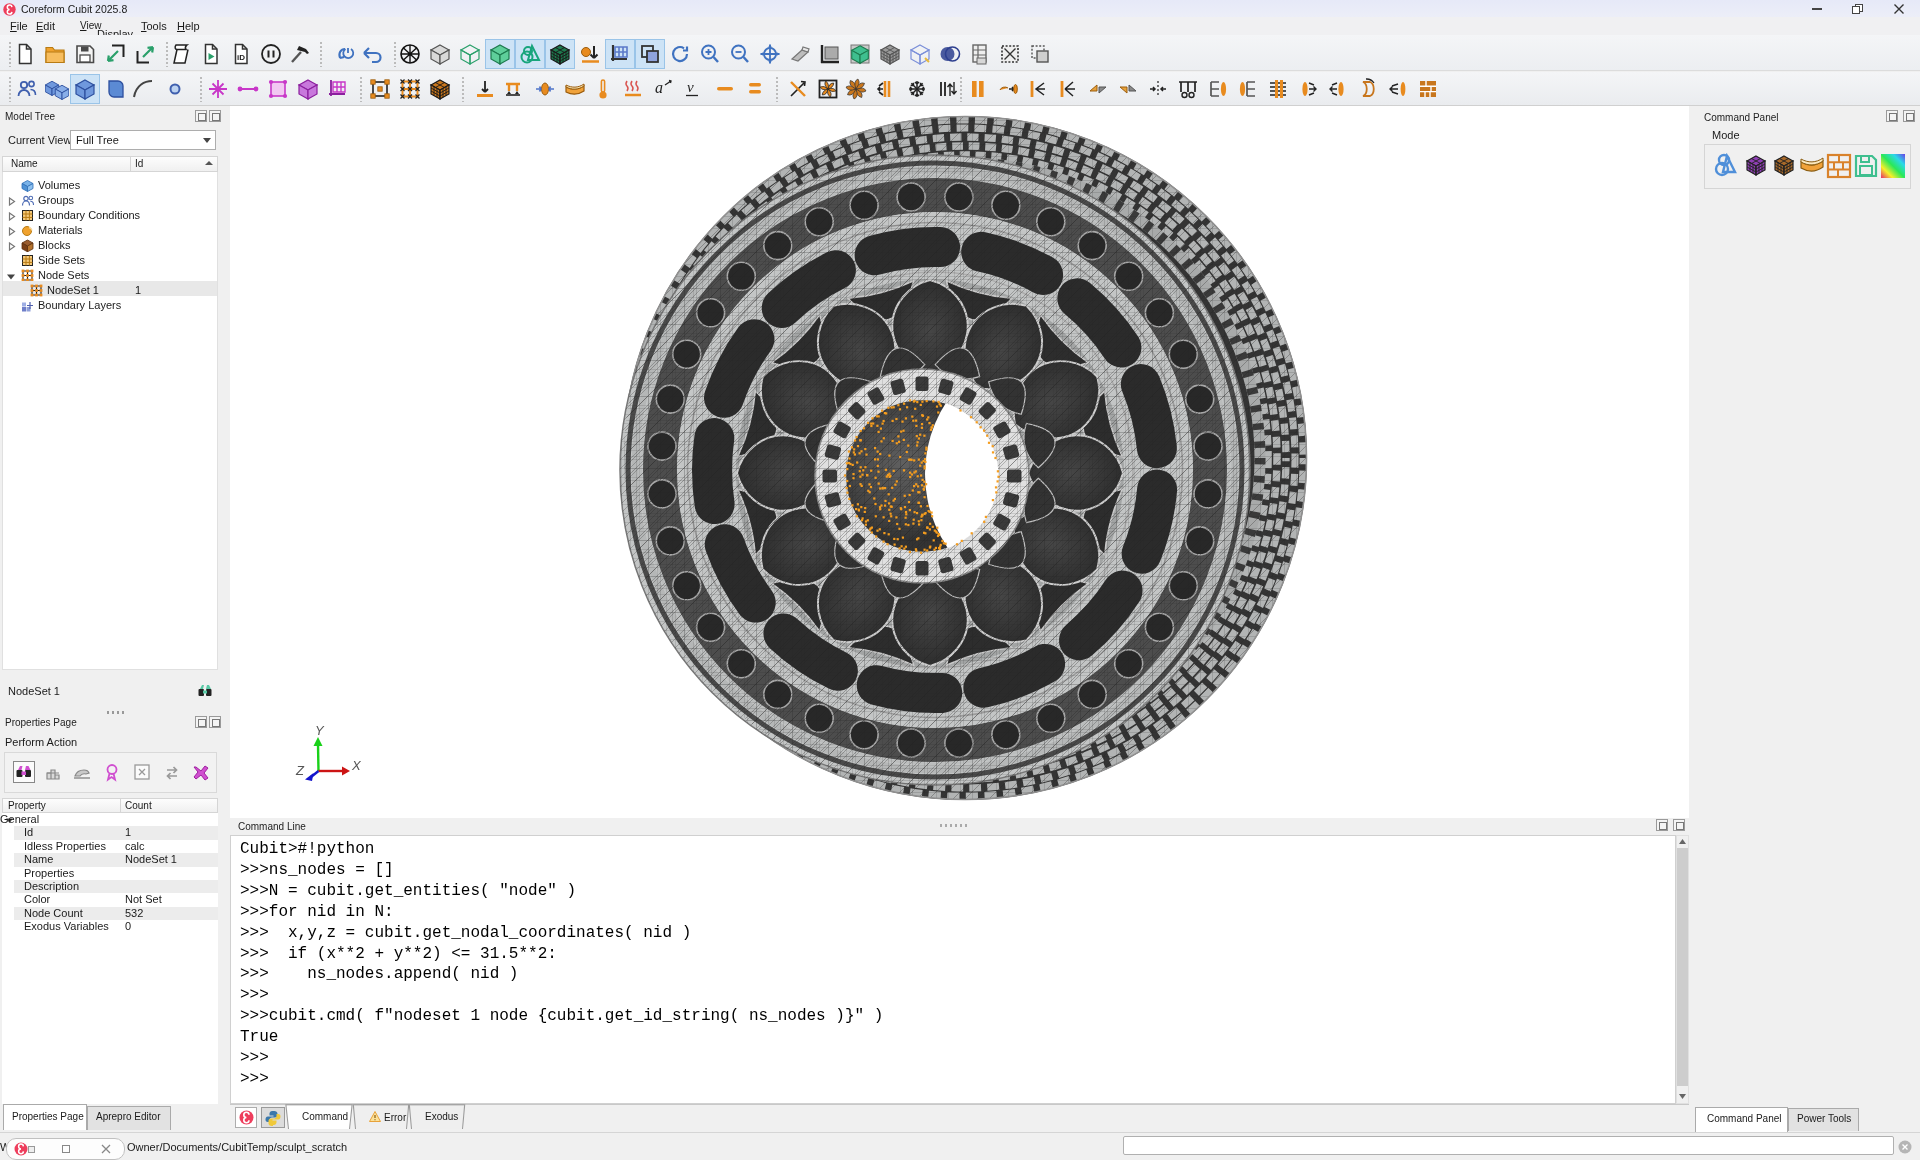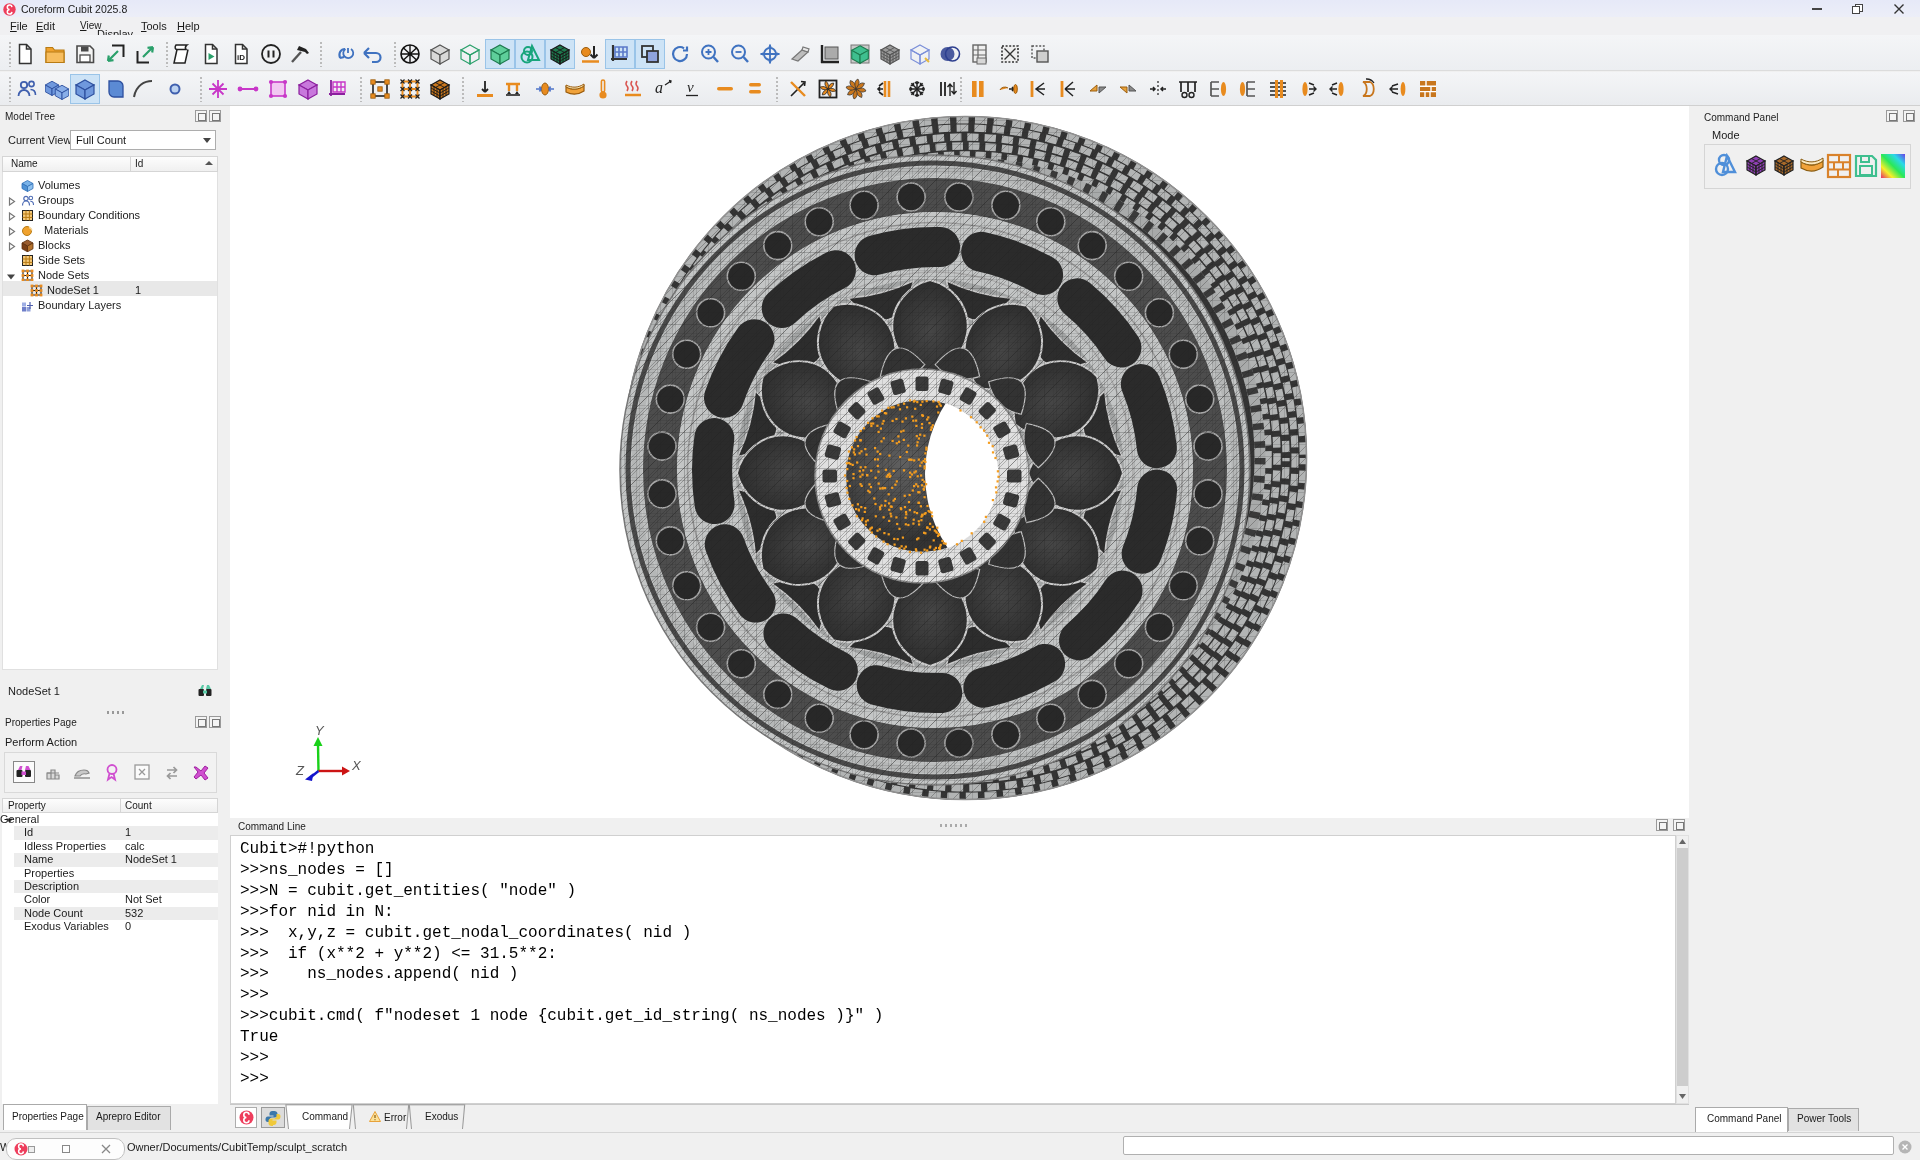--- a/index.html
+++ b/index.html
@@ -440,21 +440,21 @@
 <div style="position:absolute;left:360px;top:77px;width:2px;height:25px;background:repeating-linear-gradient(#bbb 0 2px,transparent 2px 4px)"></div>
 <div style="position:absolute;left:462px;top:77px;width:2px;height:25px;background:repeating-linear-gradient(#bbb 0 2px,transparent 2px 4px)"></div>
 <div style="position:absolute;left:776px;top:77px;width:2px;height:25px;background:repeating-linear-gradient(#bbb 0 2px,transparent 2px 4px)"></div>
 <div style="position:absolute;left:960px;top:77px;width:2px;height:25px;background:repeating-linear-gradient(#bbb 0 2px,transparent 2px 4px)"></div>
 <div class="abs" style="left:0;top:106px;width:230px;height:1026px;background:#f0f0f0"></div>
 <div class="abs t11" style="left:5px;top:111px;color:#222">Model Tree</div>
 <div class="winbtn" style="left:195px;top:110px"></div>
 <div class="winbtn" style="left:209px;top:110px"></div>
 <div class="abs t12" style="left:8px;top:134px">Current View</div>
 <div class="abs" style="left:70px;top:130px;width:146px;height:20px;background:#fff;border:1px solid #adadad"></div>
-<div class="abs t12" style="left:76px;top:134px">Full Count</div>
+<div class="abs t12" style="left:76px;top:134px">Full Tree</div>
 <svg style="position:absolute;left:202px;top:137px;" width="10" height="7" viewBox="0 0 10 7">
     <path d="M1 1 L5 6 L9 1 Z" fill="#444"></path>
   </svg>
 <div class="abs" style="left:2px;top:156px;width:216px;height:16px;background:linear-gradient(#fdfdfd,#f0f0f0);border:1px solid #d5d5d5"></div>
 <div class="abs t11" style="left:11px;top:158px">Name</div>
 <div class="abs" style="left:130px;top:157px;width:1px;height:14px;background:#d5d5d5"></div>
 <div class="abs t11" style="left:135px;top:158px">Id</div>
 <svg style="position:absolute;left:204px;top:160px;" width="10" height="6" viewBox="0 0 10 6">
     <path d="M1 5 L5 1 L9 5 Z" fill="#555"></path>
   </svg>
@@ -483,21 +483,21 @@
     <path d="M1.5 5 h10 M1.5 8.4 h10 M5 1.5 v10 M8.4 1.5 v10" stroke="#b87b13" stroke-width="1"></path>
   </svg>
 <div class="abs t12" style="left:38px;top:209px">Boundary Conditions</div>
 <svg style="position:absolute;left:8px;top:227px;" width="8" height="9" viewBox="0 0 8 9">
     <path d="M1.5 1 L6.5 4.5 L1.5 8 Z" fill="none" stroke="#777" stroke-width="1.2"></path>
   </svg>
 <svg style="position:absolute;left:21px;top:224px;" width="13" height="13" viewBox="0 0 13 13">
     <circle cx="6" cy="7" r="4.5" fill="#f0a22e" stroke="#b87b13"></circle>
     <path d="M8 3.5 a4 4 0 0 1 3 3" fill="none" stroke="#f7d9a0" stroke-width="1.4"></path>
   </svg>
-<div class="abs t12" style="left:44px;top:224px">Materials</div>
+<div class="abs t12" style="left:38px;top:224px">Materials</div>
 <svg style="position:absolute;left:8px;top:242px;" width="8" height="9" viewBox="0 0 8 9">
     <path d="M1.5 1 L6.5 4.5 L1.5 8 Z" fill="none" stroke="#777" stroke-width="1.2"></path>
   </svg>
 <svg style="position:absolute;left:21px;top:239px;" width="13" height="13" viewBox="0 0 13 13">
     <path d="M6.5 1 L12 4 L6.5 7 L1 4 Z" fill="#9a5c2e" stroke="#5a2d0d" stroke-width="0.8"></path>
     <path d="M1 4 L6.5 7 L6.5 12.8 L1 9.8 Z" fill="#7a3f16" stroke="#5a2d0d" stroke-width="0.8"></path>
     <path d="M12 4 L6.5 7 L6.5 12.8 L12 9.8 Z" fill="#b5732d" stroke="#5a2d0d" stroke-width="0.8"></path>
   </svg>
 <div class="abs t12" style="left:38px;top:239px">Blocks</div>
 <svg style="position:absolute;left:21px;top:254px;" width="13" height="13" viewBox="0 0 13 13">

